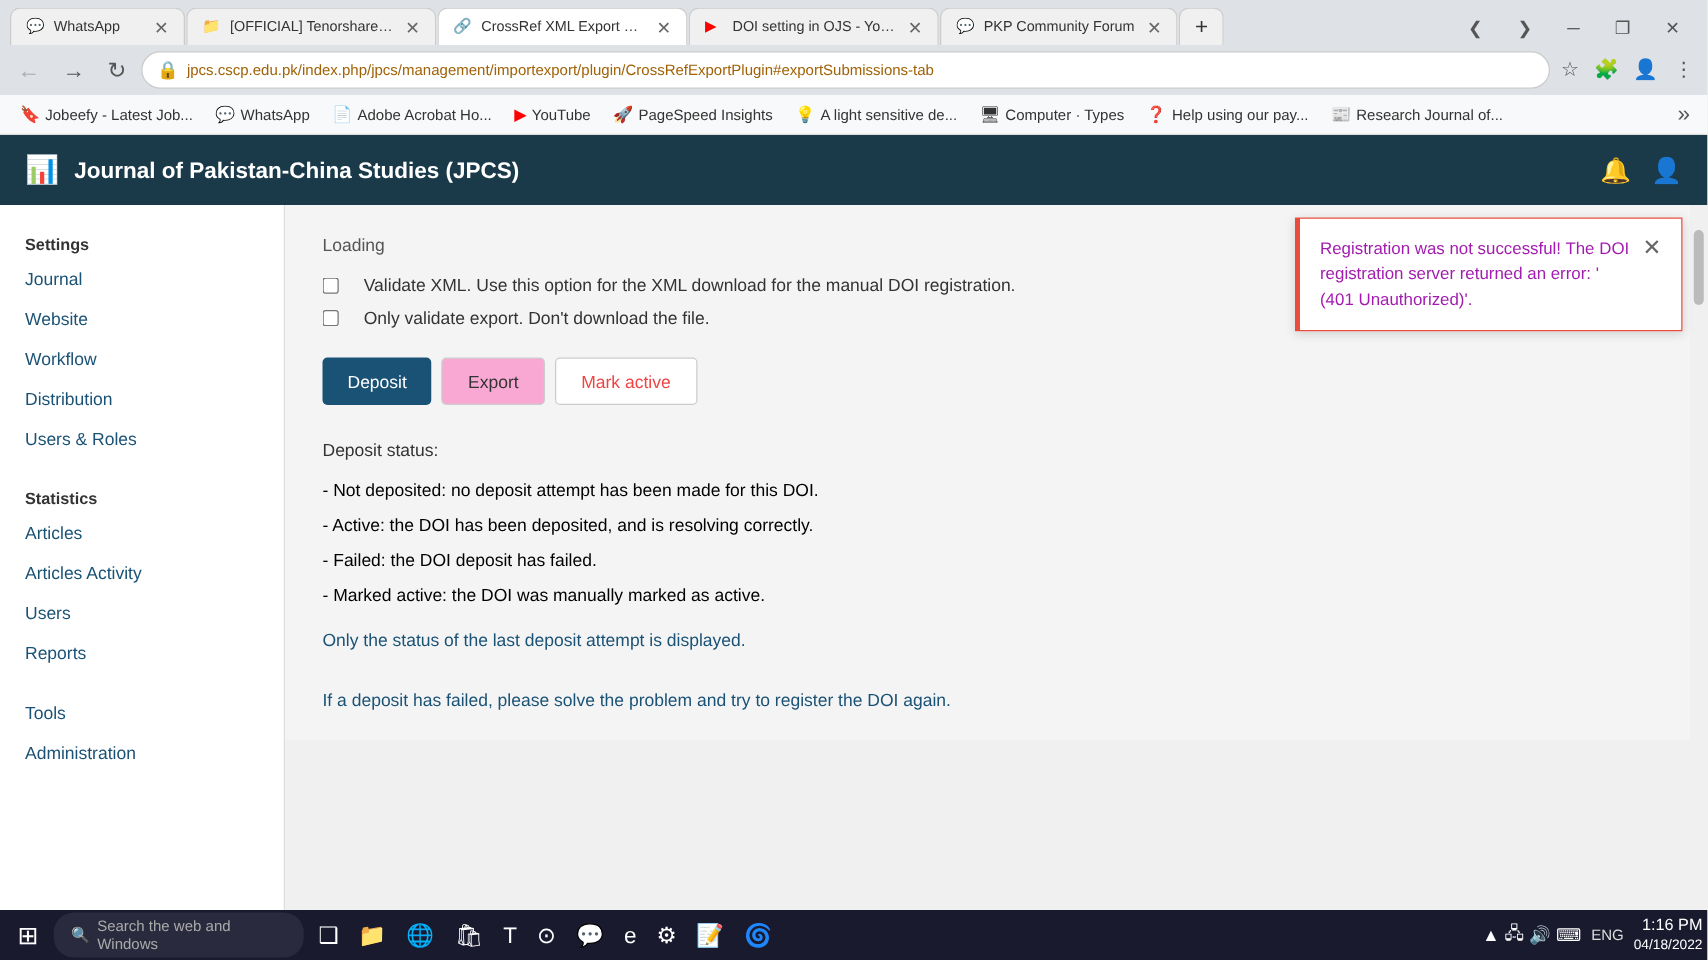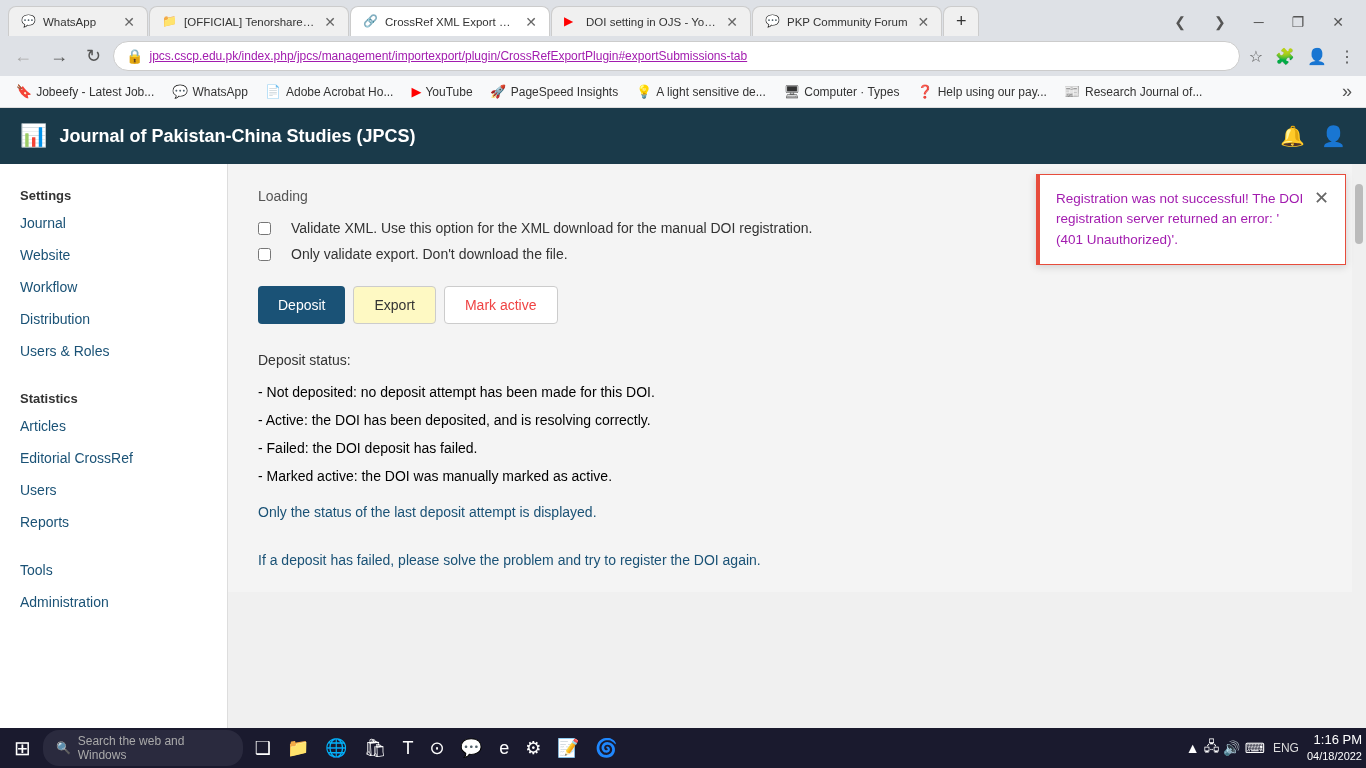--- a/index.html
+++ b/index.html
@@ -12,21 +12,21 @@
     .tab-icon { width: 16px; height: 16px; flex-shrink: 0; }
     .tab-title { flex: 1; overflow: hidden; text-overflow: ellipsis; white-space: nowrap; font-size: 11.5px; }
     .tab-close { font-size: 14px; color: #666; cursor: pointer; margin-left: 4px; }
 
     
     .address-bar { display: flex; align-items: center; height: 40px; padding: 0 8px; background: #dee1e6; gap: 6px; }
     .nav-btn { background: none; border: none; cursor: pointer; color: #555; font-size: 18px; padding: 4px 6px; border-radius: 50%; }
     .nav-btn.disabled { color: #aaa; cursor: default; }
     .url-bar { flex: 1; display: flex; align-items: center; background: #fff; border: 1px solid #ccc; border-radius: 20px; padding: 0 12px; height: 30px; font-size: 12.5px; color: #333; gap: 6px; }
     .url-lock { color: #555; font-size: 14px; }
-    .url-text { flex: 1; color: #a21caf; font-size: 12px; text-decoration: underline; }
+    .url-text { flex: 1; color: #a16207; font-size: 12px; }
     .addr-icon-btn { background: none; border: none; cursor: pointer; color: #555; font-size: 16px; padding: 3px; }
 
     
     .bookmarks-bar { display: flex; align-items: center; height: 32px; padding: 0 8px; background: #f8f9fa; border-bottom: 1px solid #ddd; gap: 2px; overflow: hidden; }
     .bookmark-item { display: flex; align-items: center; gap: 4px; padding: 3px 8px; border-radius: 4px; cursor: pointer; font-size: 12px; color: #333; white-space: nowrap; }
     .bk-icon { font-size: 13px; }
     .bookmarks-more { margin-left: auto; font-size: 18px; color: #555; cursor: pointer; padding: 2px 6px; }
 
     
     .window-controls { display: flex; align-items: center; gap: 0; }
@@ -58,21 +58,21 @@
     .loading-text { color: #555; font-size: 14px; margin-bottom: 16px; }
 
     
     .checkbox-group { display: flex; flex-direction: column; gap: 10px; margin-bottom: 24px; }
     .checkbox-label { display: flex; align-items: flex-start; gap: 20px; font-size: 14px; color: #333; cursor: pointer; }
     .checkbox-label input[type="checkbox"] { margin-top: 2px; flex-shrink: 0; }
 
     
     .button-group { display: flex; gap: 8px; margin-bottom: 28px; }
     .btn-deposit { background: #1a5276; color: #fff; border: none; padding: 10px 20px; border-radius: 4px; cursor: pointer; font-size: 14px; }
-    .btn-export { background: #fef9c3; color: #333; border: 1px solid #ccc; padding: 10px 20px; border-radius: 4px; cursor: pointer; font-size: 14px; }
+    .btn-export { background: #f9a8d4; color: #333; border: 1px solid #ccc; padding: 10px 20px; border-radius: 4px; cursor: pointer; font-size: 14px; }
     .btn-mark-active { background: #fff; color: #ef4444; border: 1px solid #ccc; padding: 10px 20px; border-radius: 4px; cursor: pointer; font-size: 14px; }
 
     
     .deposit-status-title { font-size: 14px; color: #333; font-weight: normal; margin-bottom: 16px; }
     .status-list { list-style: none; margin-bottom: 20px; }
     .status-list li { font-size: 14px; color: #000000; margin-bottom: 12px; }
     .status-note { color: #1a5276; font-size: 14px; margin-bottom: 16px; }
     .status-fail-note { color: #1a5276; font-size: 14px; }
 
     
@@ -225,21 +225,21 @@
     <div class="sidebar-item">Journal</div>
     <div class="sidebar-item">Website</div>
     <div class="sidebar-item">Workflow</div>
     <div class="sidebar-item">Distribution</div>
     <div class="sidebar-item">Users &amp; Roles</div>
 
     <div class="sidebar-separator"></div>
 
     <div class="sidebar-section-title">Statistics</div>
     <div class="sidebar-item">Articles</div>
-    <div class="sidebar-item">Editorial CrossRef</div>
+    <div class="sidebar-item">Articles Activity</div>
     <div class="sidebar-item">Users</div>
     <div class="sidebar-item">Reports</div>
 
     <div class="sidebar-separator"></div>
 
     <div class="sidebar-item">Tools</div>
     <div class="sidebar-item">Administration</div>
   </div>
 
   <div class="page-with-scroll">

